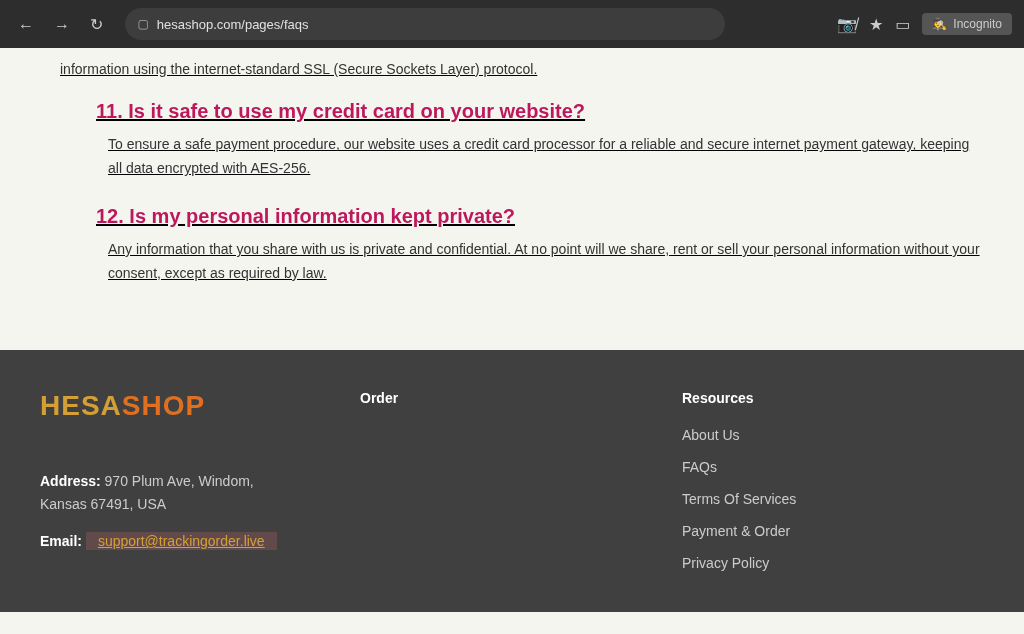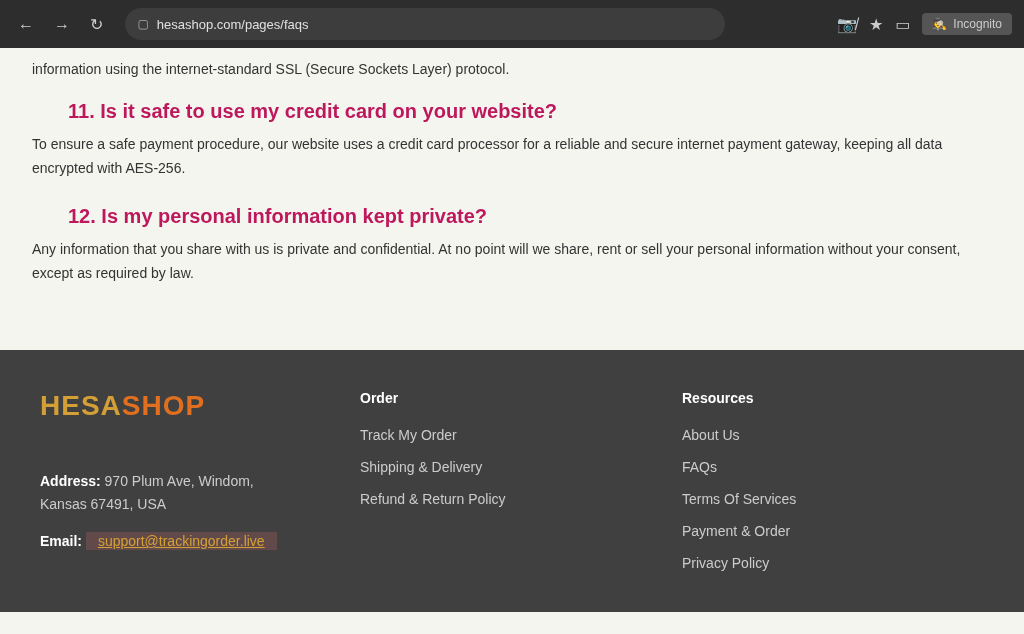--- a/index.html
+++ b/index.html
@@ -55,21 +55,22 @@
       font-size: 12px;
       cursor: pointer;
       display: flex;
       align-items: center;
       gap: 6px;
     }
 
     
     .page-content {
       background: #f5f5f0;
-      padding: 0 40px 40px 32px;
+      padding: 0 40px 40px 60px;
+      text-decoration: underline;
     }
 
     .faq-intro {
       font-size: 14px;
       color: #333;
       line-height: 1.6;
       padding: 10px 0 20px 0;
     }
 
     .faq-item {
@@ -79,20 +80,21 @@
       font-size: 20px;
       font-weight: bold;
       color: #be185d;
       margin-bottom: 10px;
       margin-left: 36px;
     }
     .faq-answer {
       font-size: 14px;
       color: #333;
       line-height: 1.7;
+      margin-left: 48px;
     }
 
     
     .footer {
       background: #404040;
       color: #fff;
       padding: 40px 40px 40px 40px;
       display: flex;
       gap: 0;
     }
@@ -205,25 +207,20 @@
       <span> 970 Plum Ave, Windom,<br>Kansas 67491, USA</span>
     </div>
     <div class="footer-email">
       <strong>Email:</strong>
       <a href="#">support@trackingorder.live</a>
     </div>
   </div>
 
   <div class="footer-col">
     <div class="footer-col-title">Order</div>
-    <ul class="footer-links">
-      <li><a href="#">Track My Order</a></li>
-      <li><a href="#">Shipping &amp; Delivery</a></li>
-      <li><a href="#">Refund &amp; Return Policy</a></li>
-    </ul>
   </div>
 
   <div class="footer-col">
     <div class="footer-col-title">Resources</div>
     <ul class="footer-links">
       <li><a href="#">About Us</a></li>
       <li><a href="#">FAQs</a></li>
       <li><a href="#">Terms Of Services</a></li>
       <li><a href="#">Payment &amp; Order</a></li>
       <li><a href="#">Privacy Policy</a></li>

